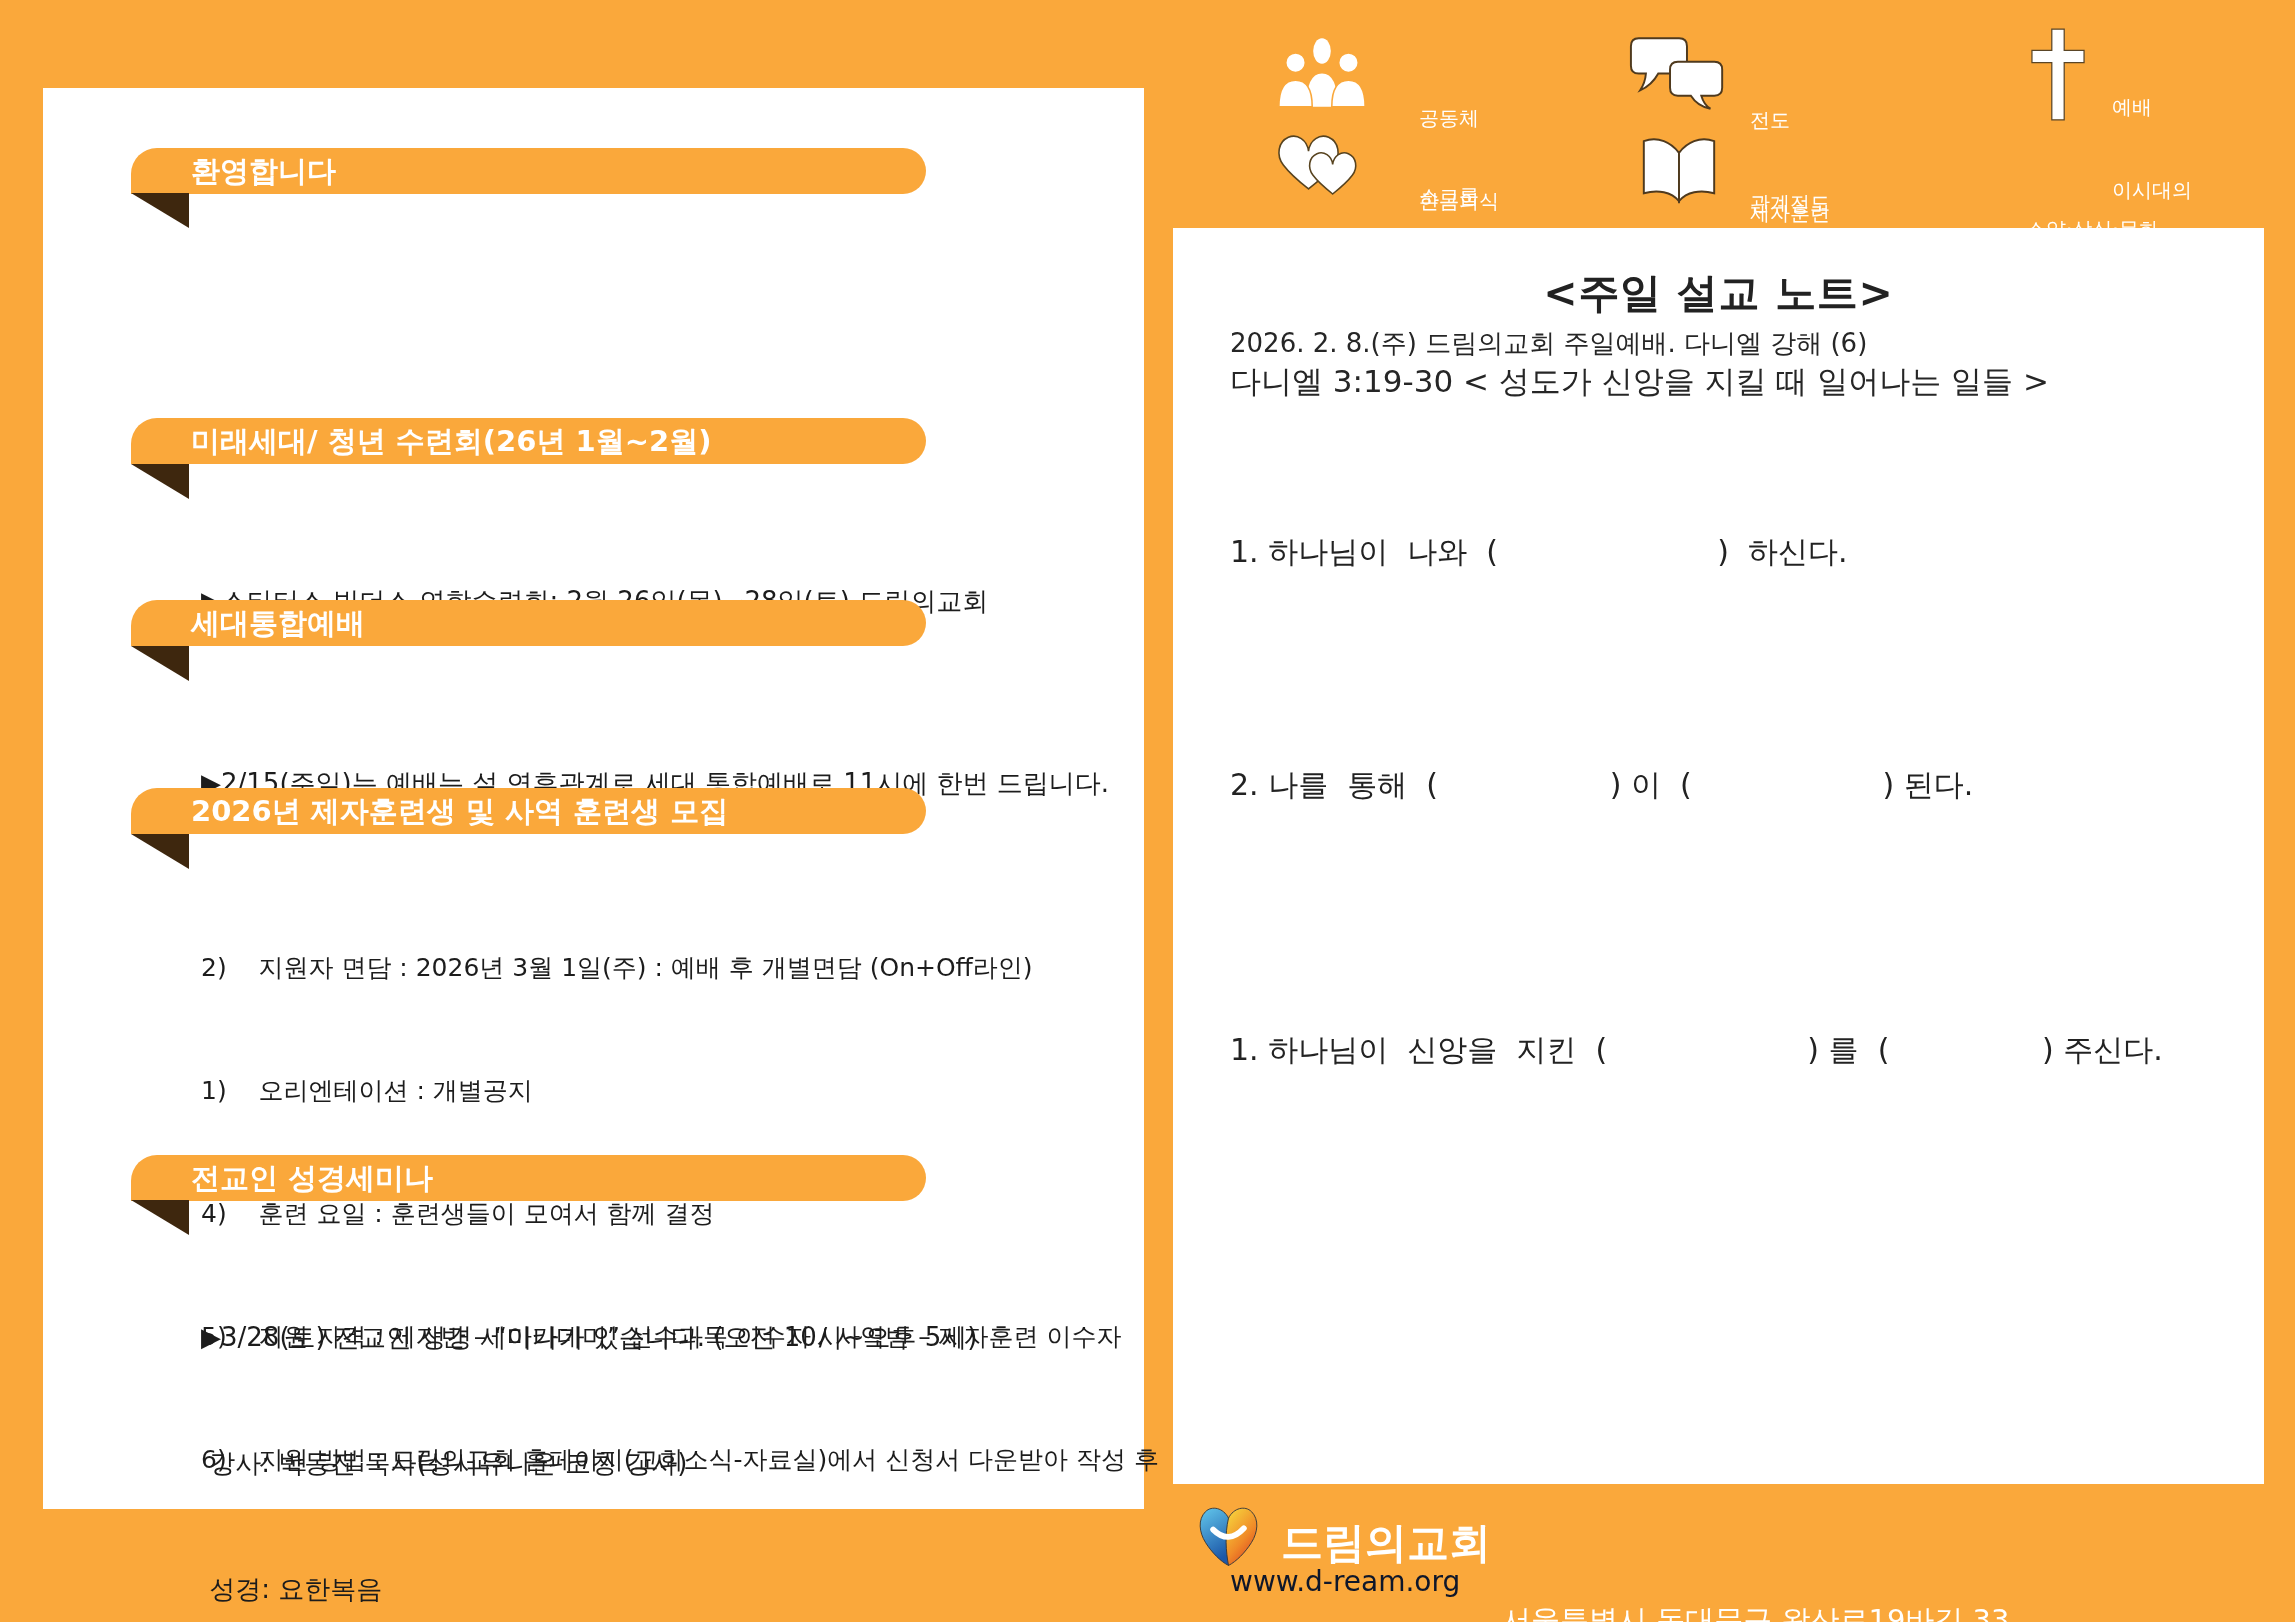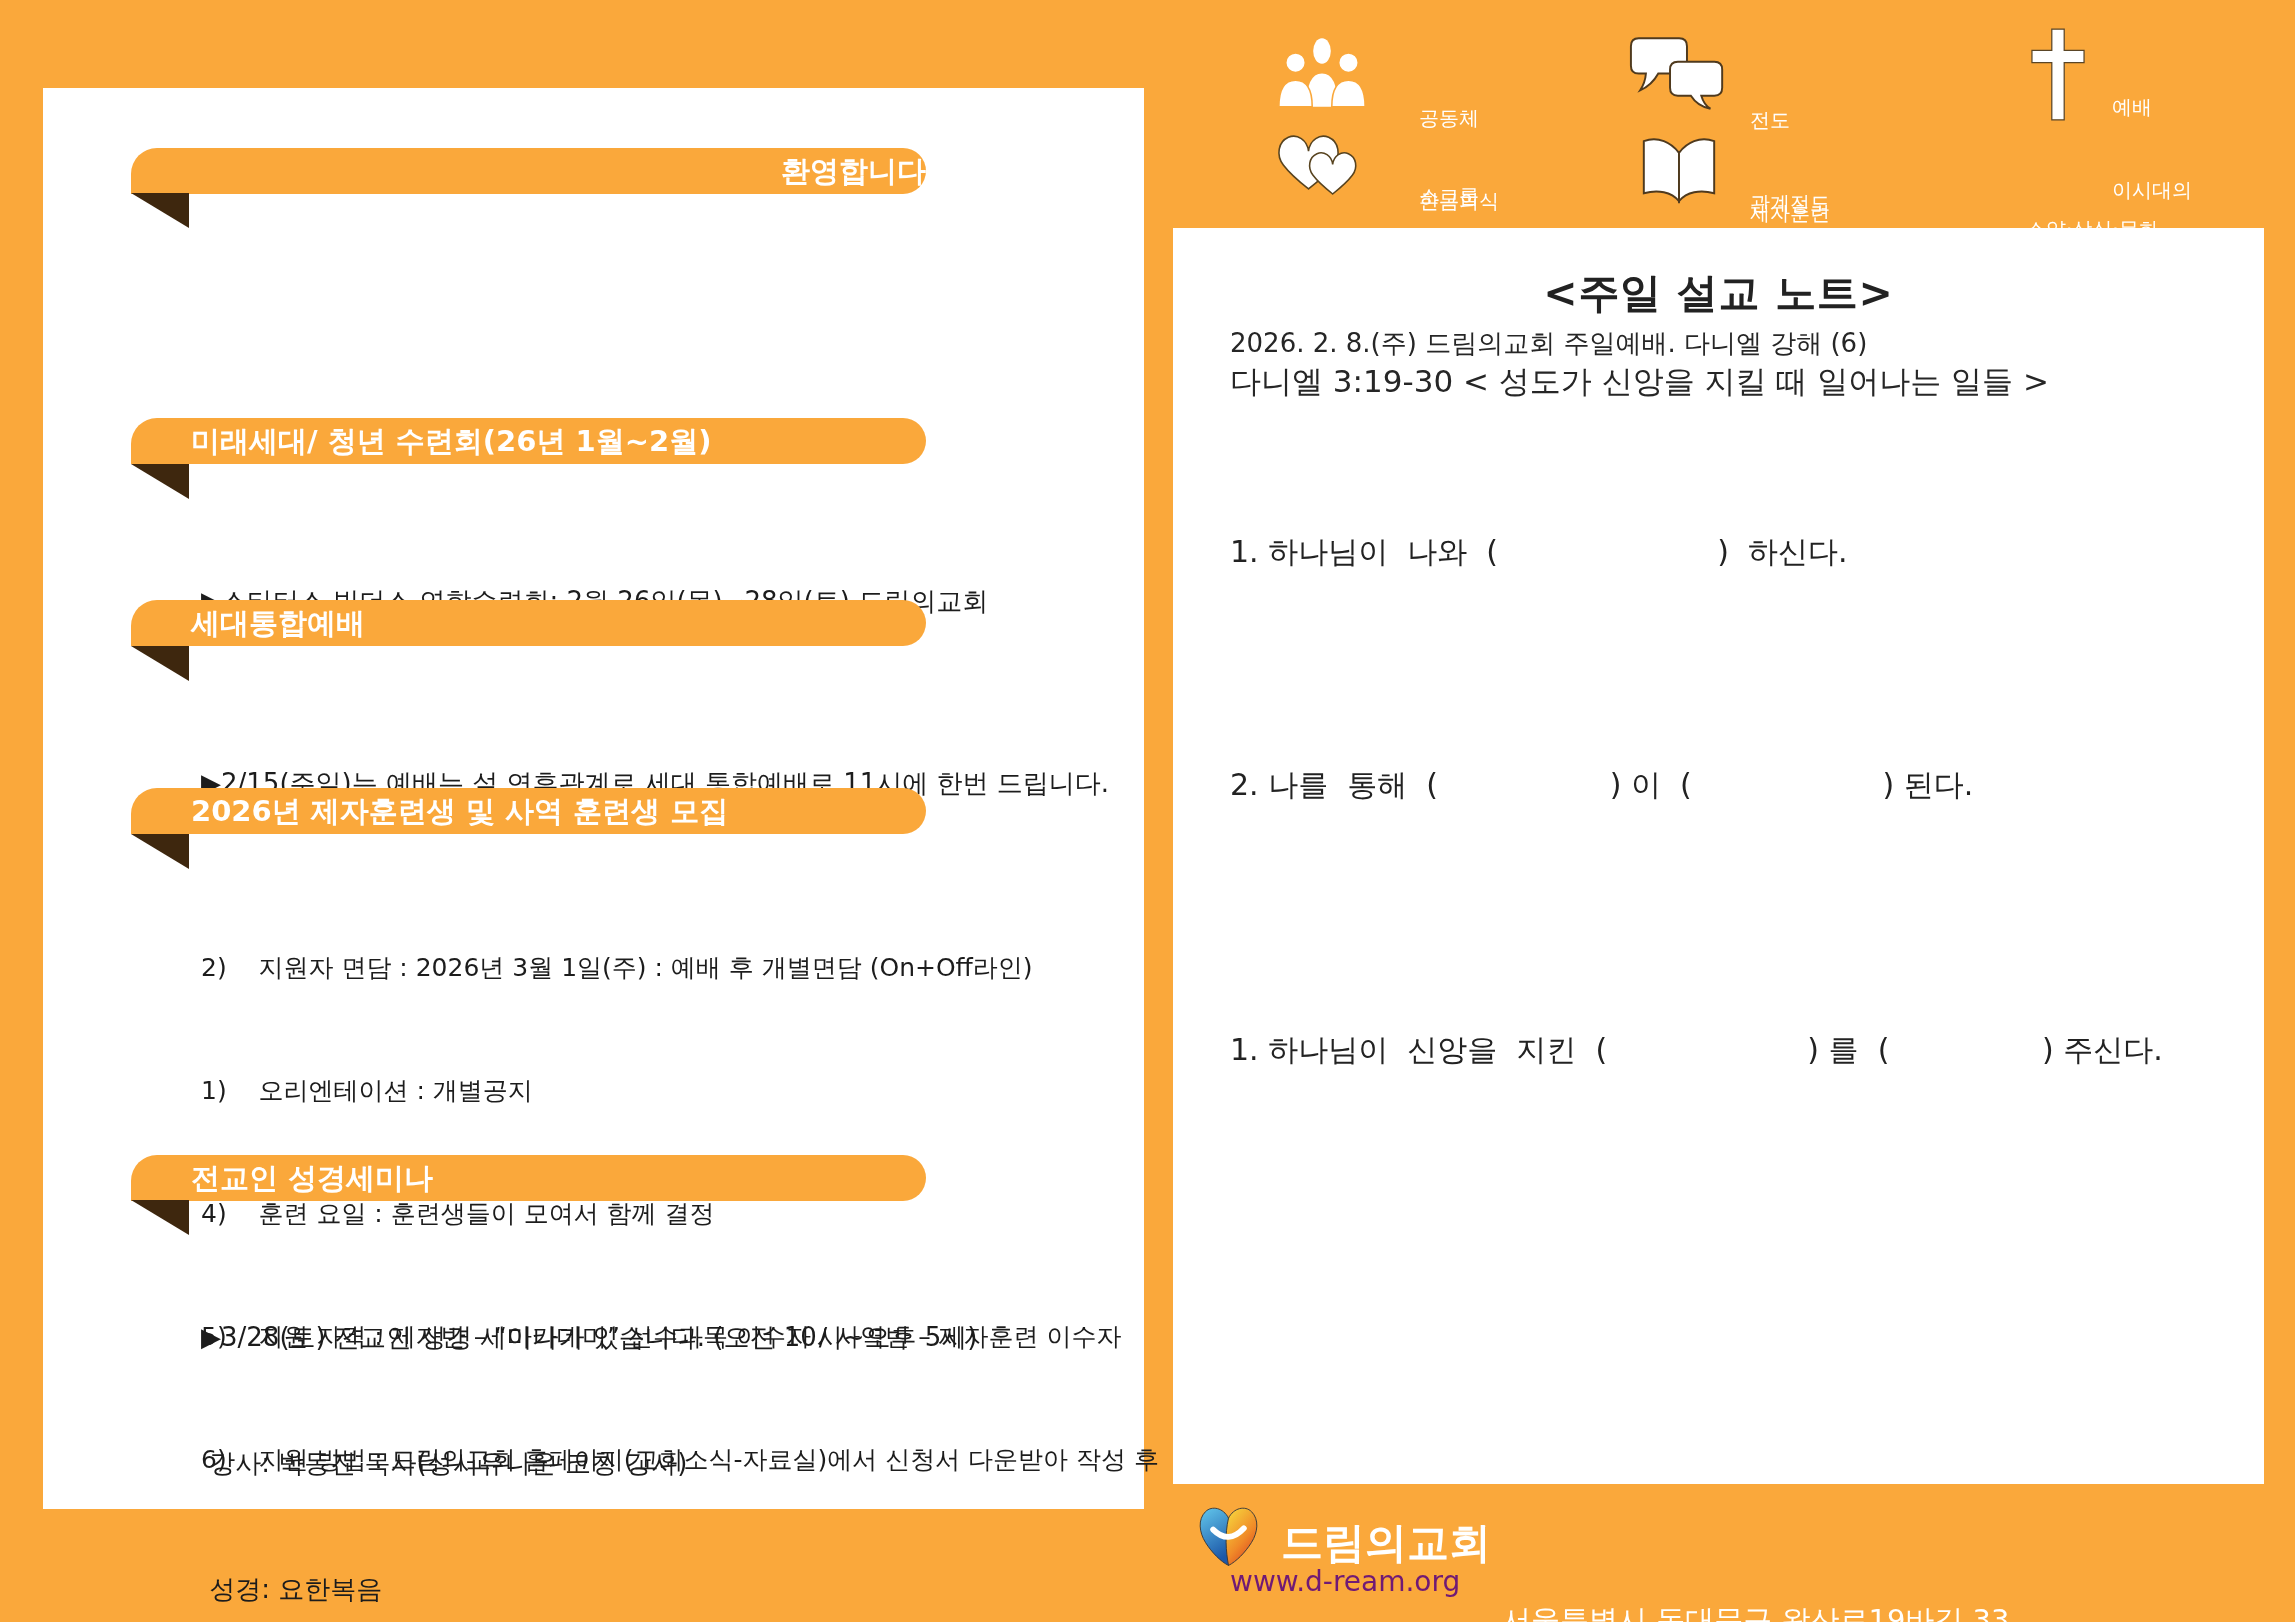--- a/index.html
+++ b/index.html
@@ -50,21 +50,21 @@
     font-weight:500;white-space:pre;
   }
 
   
   .church-name{
     position:absolute;left:1269px;top:1515px;
     color:#FFFFFF;font-size:42px;font-weight:bold;white-space:pre;
   }
   .website{
     position:absolute;left:1230px;top:1565px;
-    color:#701a75;font-size:28px;font-weight:500;white-space:pre;text-align:right;
+    color:#0f172a;font-size:28px;font-weight:500;white-space:pre;text-align:right;
   }
   .address{
     position:absolute;left:1502px;top:1525px;
     color:#FFFFFF;font-size:29px;line-height:38px;font-weight:500;white-space:pre;
   }
 </style>
 </head>
 <body>
 
 <div class="abs" style="left:0;top:0;width:2295px;height:222px;">
@@ -123,21 +123,21 @@
     <div>철저히</div>
   </div>
 
   <div class="vlabel" style="left:2026px;top:161px;">
     <div>소양·상식·문화</div>
   </div>
 </div>
 
 <div class="panel left-panel">
 
-  <div class="bar" style="top:60px;text-align:right;">
+  <div class="bar" style="top:60px;">
     <span>환영합니다</span>
   </div>
   <div class="fold" style="top:105px;"></div>
 
   <div class="bar" style="top:330px;">
     <span>미래세대/ 청년 수련회(26년 1월~2월)</span>
   </div>
   <div class="fold" style="top:376px;"></div>
   <div class="sec-body" style="top:408px;">
     <div>▶스타터스,빌더스 연합수련회: 2월 26일(목)~28일(토) 드림의교회</div>

